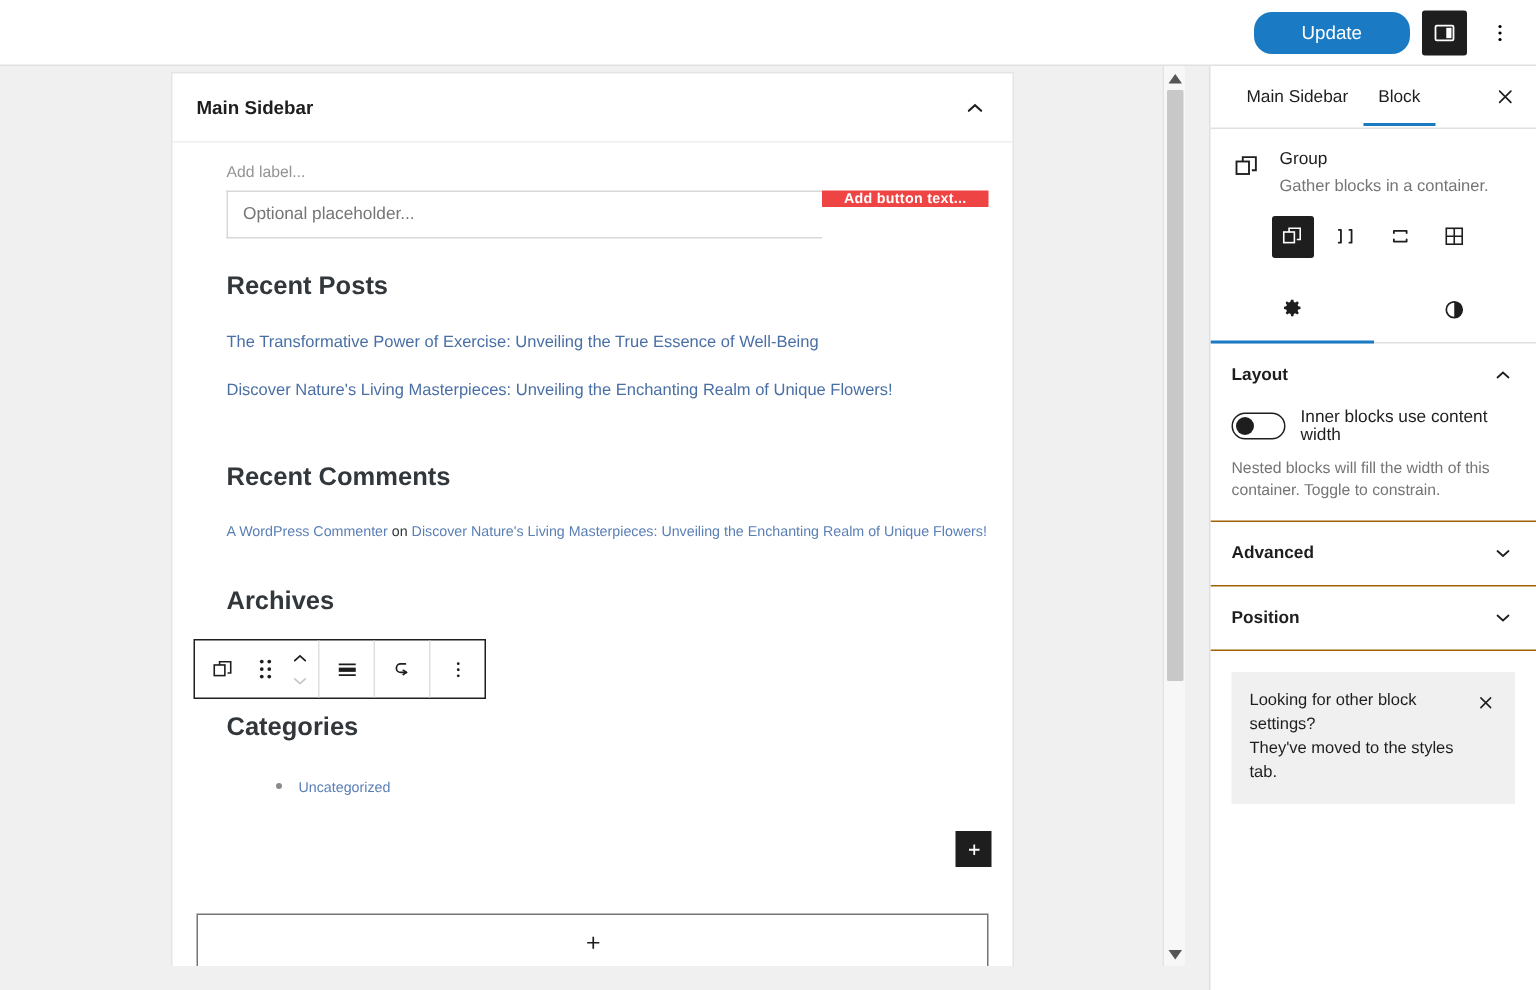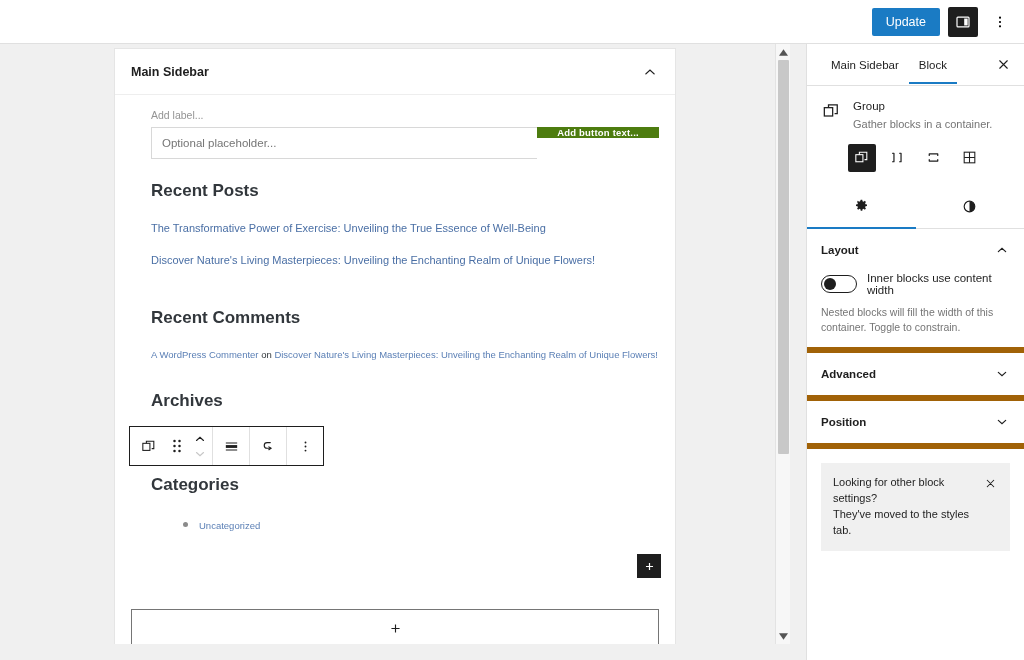--- a/index.html
+++ b/index.html
@@ -28,21 +28,21 @@
     border: none; background: transparent; cursor: pointer; border-radius: 2px;
     color: #1e1e1e;
   }
   .hdr-btn.primary-add { background: #1a7bc4; color: #fff; width: 32px; height: 32px; border-radius: 2px; }
   .hdr-btn.disabled { color: #b5b5b5; }
   .header-right {
     margin-left: auto; display: flex; align-items: center; gap: 8px; padding-right: 10px;
   }
   .update-btn {
     background: #1a7bc4; color: #fff; border: none; cursor: pointer;
-    font-size: 12.5px; font-weight: 400; padding: 7px 14px; border-radius: 2px;
+    font-size: 12.5px; font-weight: 400; padding: 7px 32px; border-radius: 12px;
     font-family: "Liberation Sans", sans-serif;
   }
   .sidebar-toggle {
     width: 30px; height: 30px; background: #1e1e1e; border-radius: 2px;
     display: flex; align-items: center; justify-content: center; cursor: pointer; border: none;
   }
   .kebab-btn {
     width: 28px; height: 30px; background: transparent; border: none; cursor: pointer;
     display: flex; align-items: center; justify-content: center;
   }
@@ -71,21 +71,21 @@
 
   .add-label { font-size: 10.5px; color: #949494; margin-bottom: 6px; }
   .search-row { display: flex; gap: 0; align-items: flex-start; margin-bottom: 22px; }
   .search-input {
     flex: 1; height: 32px; border: 1px solid #d8d8d8; background: #fff;
     font-size: 11.5px; color: #757575; padding: 0 10px;
     font-family: "Liberation Sans", sans-serif; border-right: none;
   }
   .search-input::placeholder { color: #757575; }
   .search-submit {
-    width: 122px; background: #4d7c0f; color: #fff; border: none; cursor: pointer;
+    width: 111px; background: #ef4444; color: #fff; border: none; cursor: pointer;
     font-size: 9.5px; font-weight: 700; letter-spacing: .2px;
     font-family: "Liberation Sans", sans-serif;
   }
 
   .blk-heading {
     font-size: 17px; font-weight: 700; color: #32373c; margin: 0 0 20px 0;
     font-family: "Liberation Sans", sans-serif;
   }
   .blk-heading.tight { margin-bottom: 18px; }
   .sec-spacer-lg { height: 26px; }
@@ -194,21 +194,21 @@
   .set-tab {
     flex: 1; height: 42px; background: none; border: none; cursor: pointer;
     display: flex; align-items: center; justify-content: center; position: relative;
     color: #1e1e1e;
   }
   .set-tab.active::after {
     content: ""; position: absolute; left: 0; right: 0; bottom: -1px; height: 2px; background: #1a7bc4;
   }
 
   .panel-row {
-    border-bottom: 6px solid #a16207; padding: 13px 14px;
+    border-bottom: 1px solid #a16207; padding: 13px 14px;
   }
   .panel-head { display: flex; align-items: center; justify-content: space-between; cursor: pointer; }
   .panel-title { font-size: 11.5px; font-weight: 700; color: #1e1e1e; }
   .panel-chev { color: #1e1e1e; display: flex; }
 
   .toggle-row { display: flex; align-items: center; gap: 10px; margin-top: 14px; }
   .toggle {
     width: 36px; height: 18px; border-radius: 9px; background: #fff;
     border: 1px solid #1e1e1e; position: relative; cursor: pointer; flex: none;
   }

